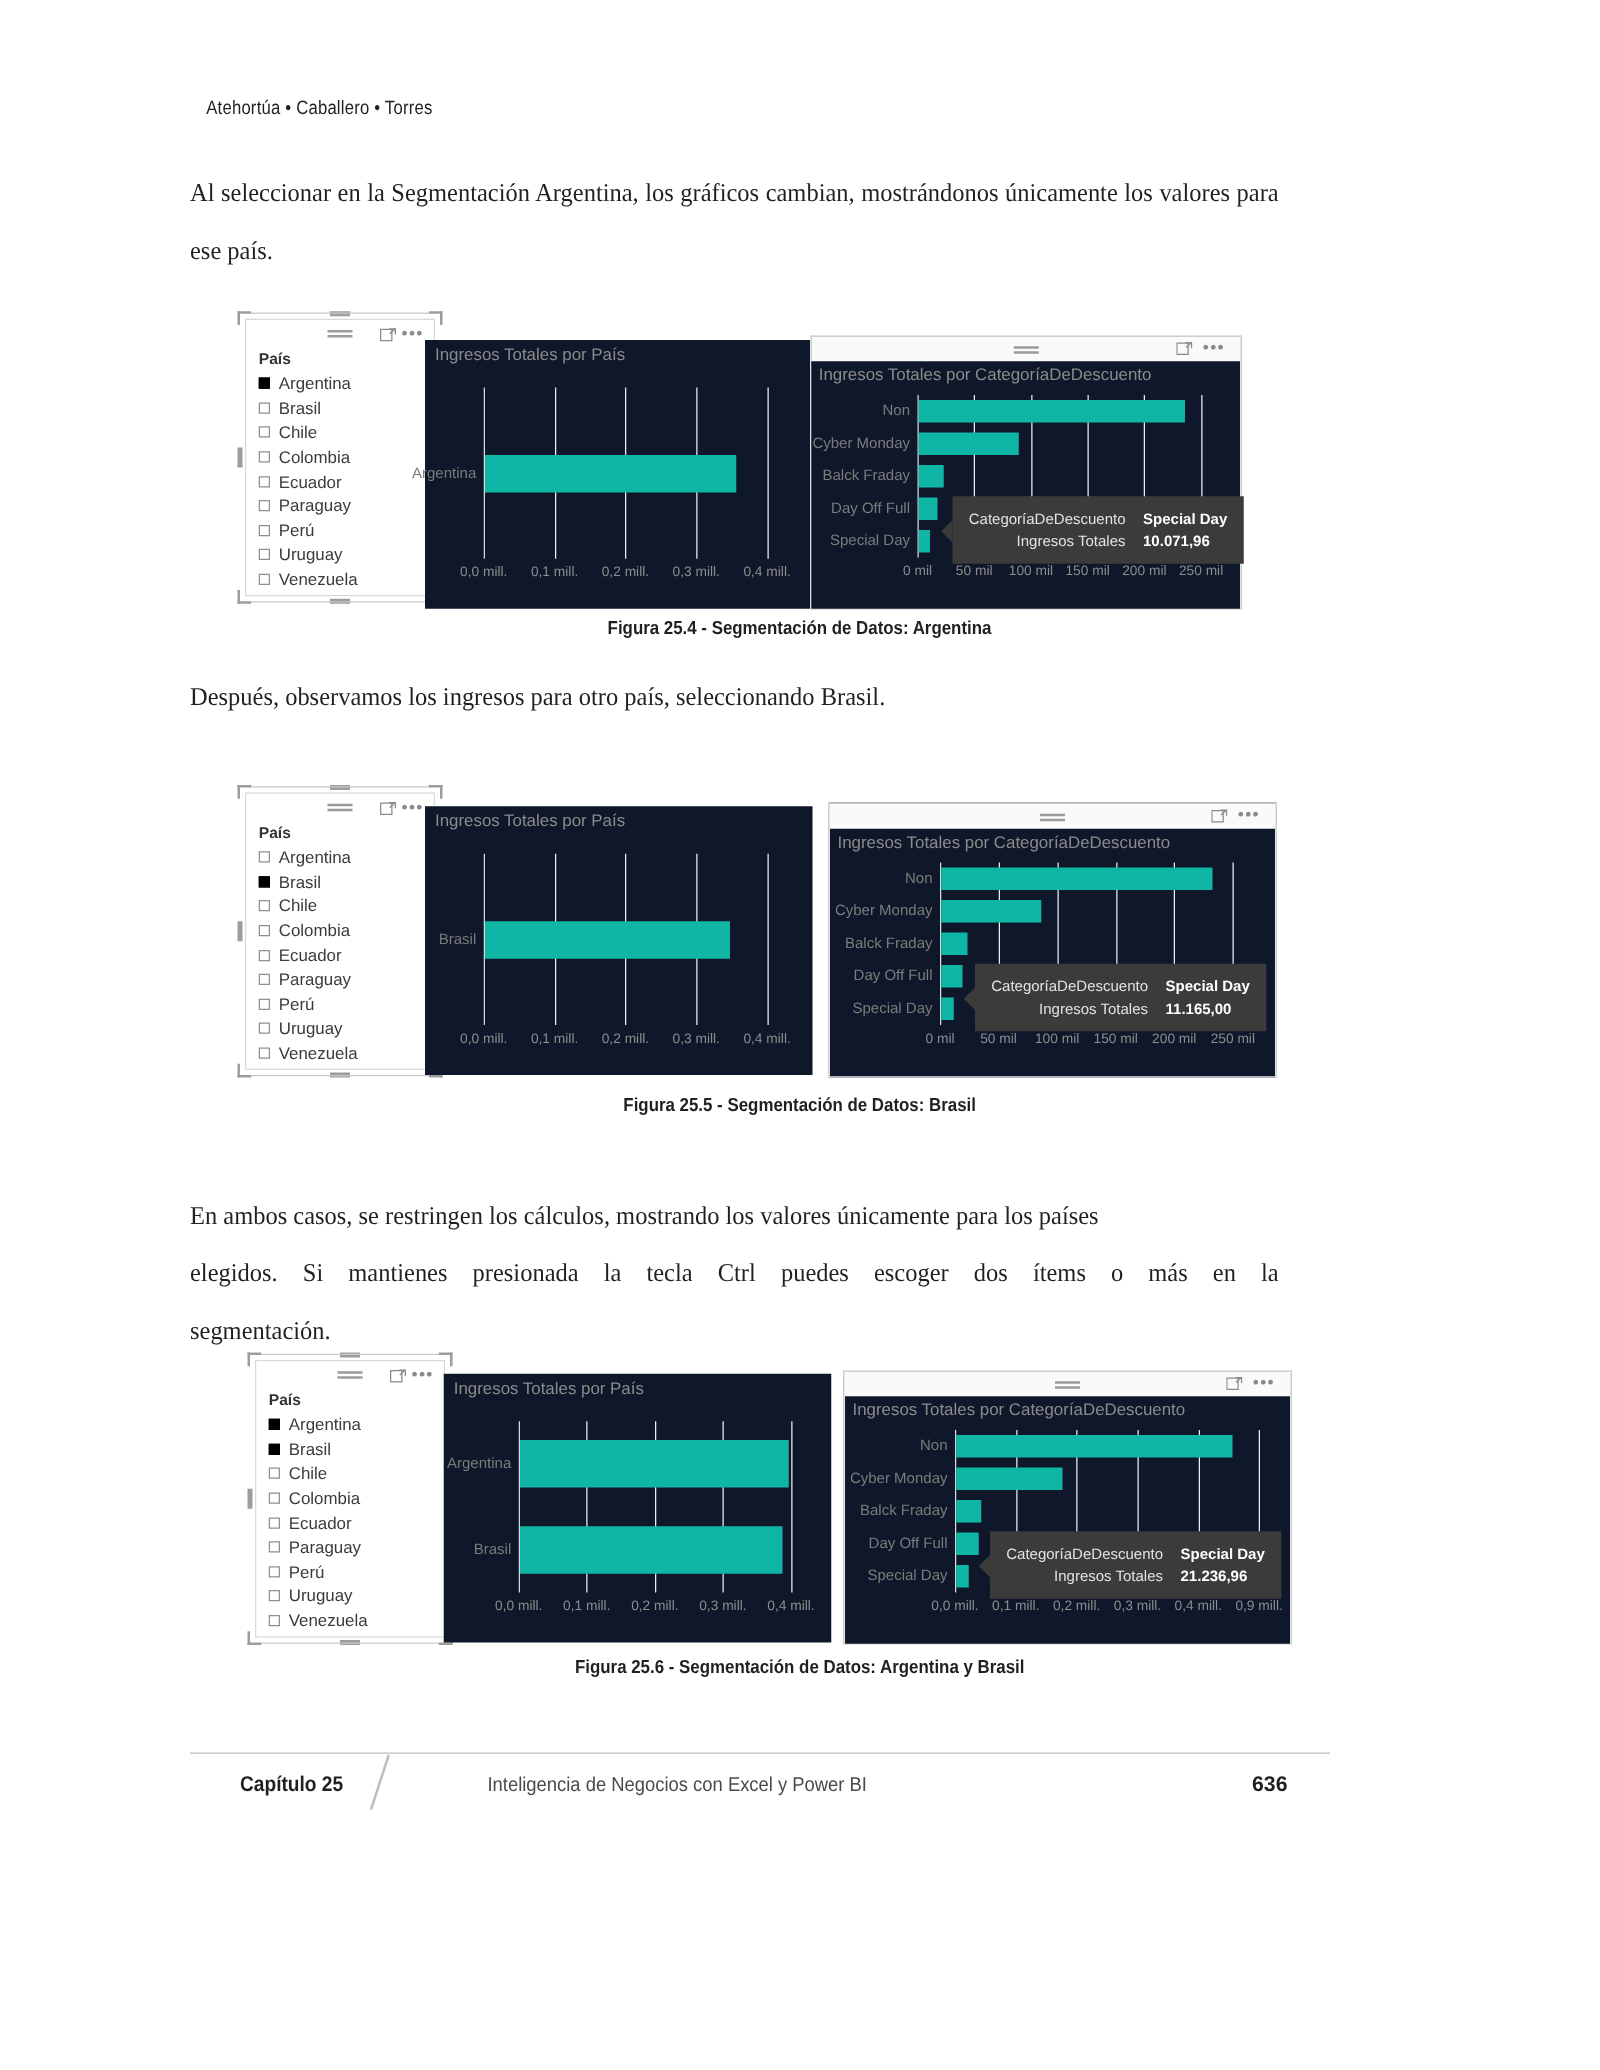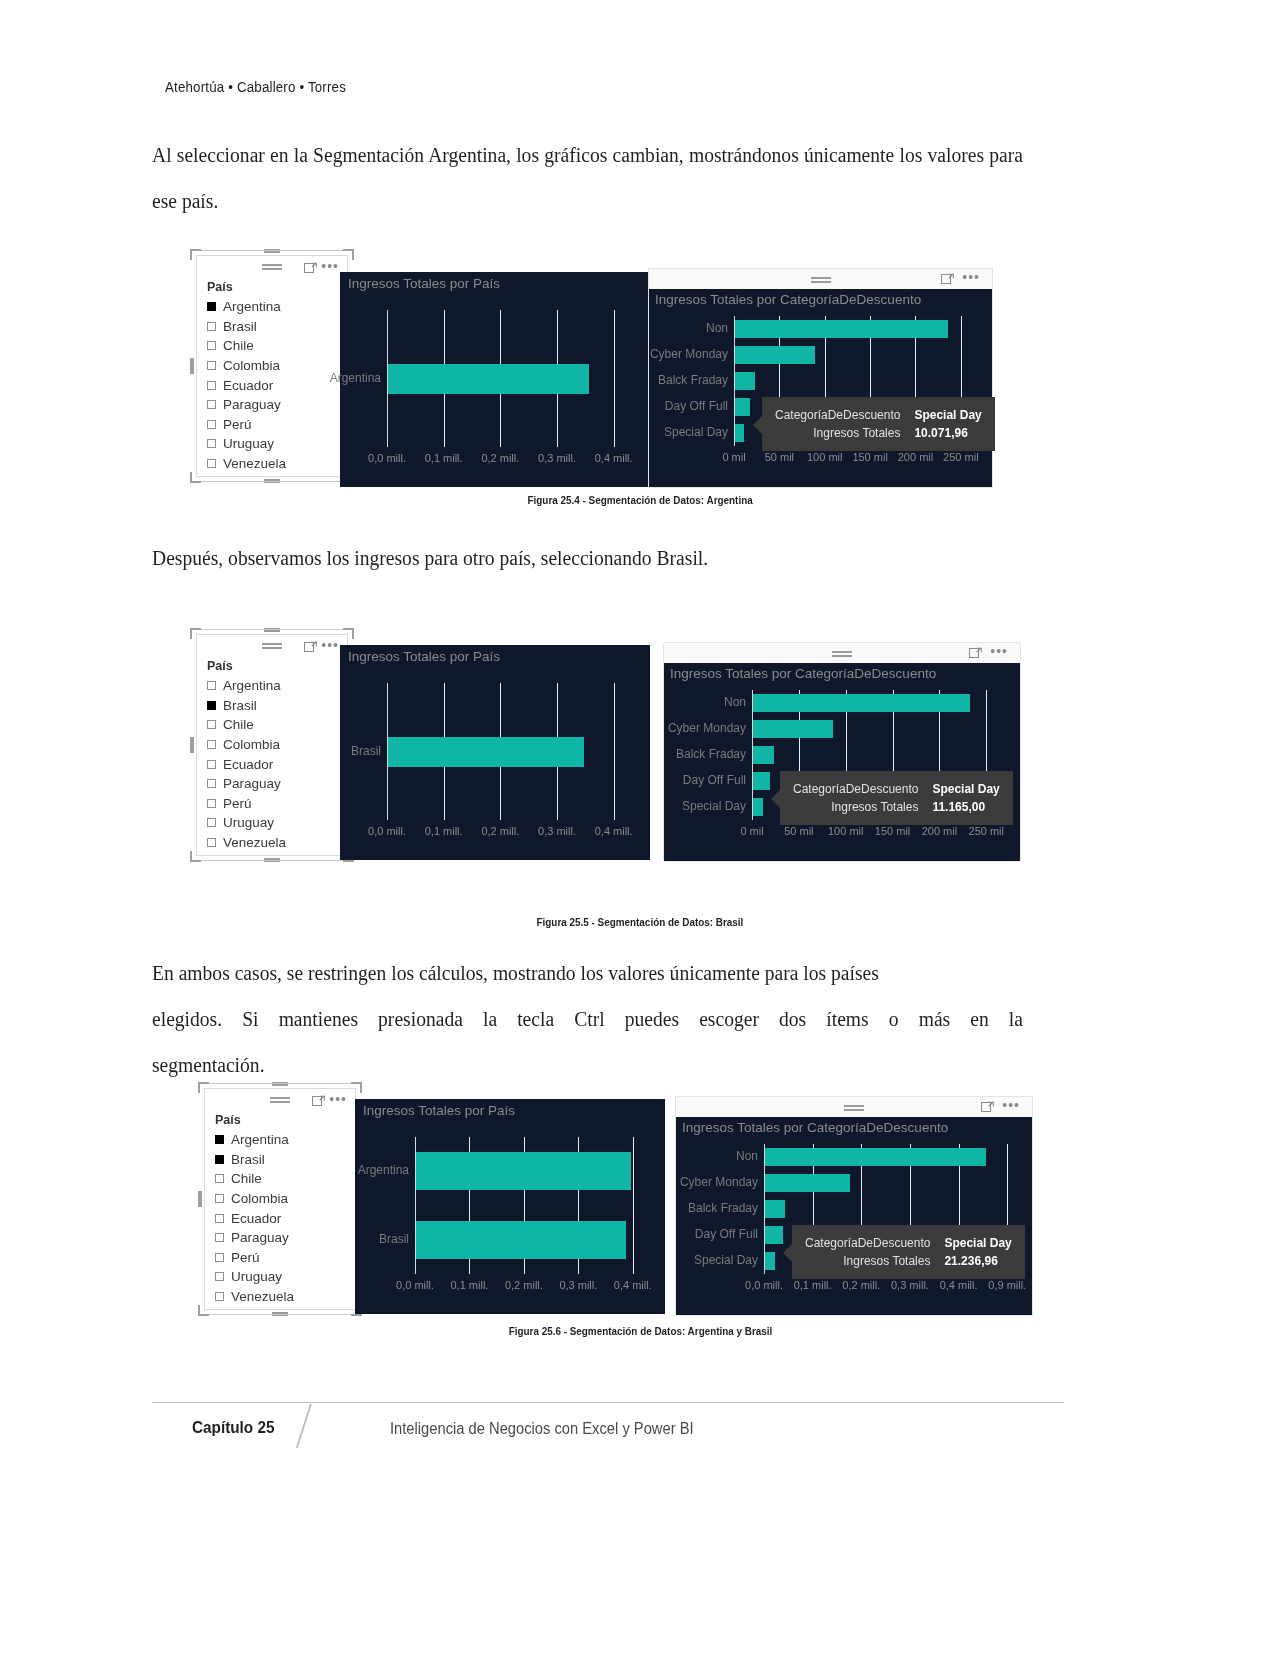--- a/index.html
+++ b/index.html
@@ -38,21 +38,21 @@
   .para.p1 { left:152px; top:132px; width:912px; }
   .para.p2 { left:152px; top:535px; width:912px; }
   .para.p3 { left:152px; top:950px; width:912px; }
   .para.p3 .justline { display:flex; justify-content:space-between; width:100%; }
 
   
   .caption {
     position:absolute;
     width:100%; text-align:center;
     font-family:"Liberation Sans", sans-serif;
-    font-weight:bold; font-size:11px;
+    font-weight:bold; font-size:15px;
     color:#231f20; letter-spacing:0px;
   }
   .caption span { transform:scaleX(.9); display:inline-block; transform-origin:center; }
 
   
   .pbi-slicer {
     position:absolute;
     background:#ffffff;
     border:1px solid #d9d9d9;
   }
@@ -471,21 +471,21 @@
             <div>Ingresos Totales</div>
           </div>
           <div class="tt-vals">
             <div>Special Day</div>
             <div>11.165,00</div>
           </div>
         </div>
       </div>
     </div>
 
-  <div class="caption" style="top:916px">
+  <div class="caption" style="top:876px">
     <span>Figura 25.5 - Segmentación de Datos: Brasil</span>
   </div>
 
   <div class="para p3">
     <div>En ambos casos, se restringen los cálculos, mostrando los valores únicamente para los países</div>
     <div class="justline" id="p3line2">
         <span>elegidos.</span>
         <span>Si</span>
         <span>mantienes</span>
         <span>presionada</span>
@@ -646,14 +646,15 @@
     </div>
 
   <div class="caption" style="top:1325px">
     <span>Figura 25.6 - Segmentación de Datos: Argentina y Brasil</span>
   </div>
 
   <div class="footer-rule"></div>
   <div class="footer-slash"></div>
   <div class="footer-chapter">Capítulo 25</div>
   <div class="footer-book">Inteligencia de Negocios con Excel y Power BI</div>
+  <div class="footer-page">636</div>
 
 </div>
 
 </body></html>

